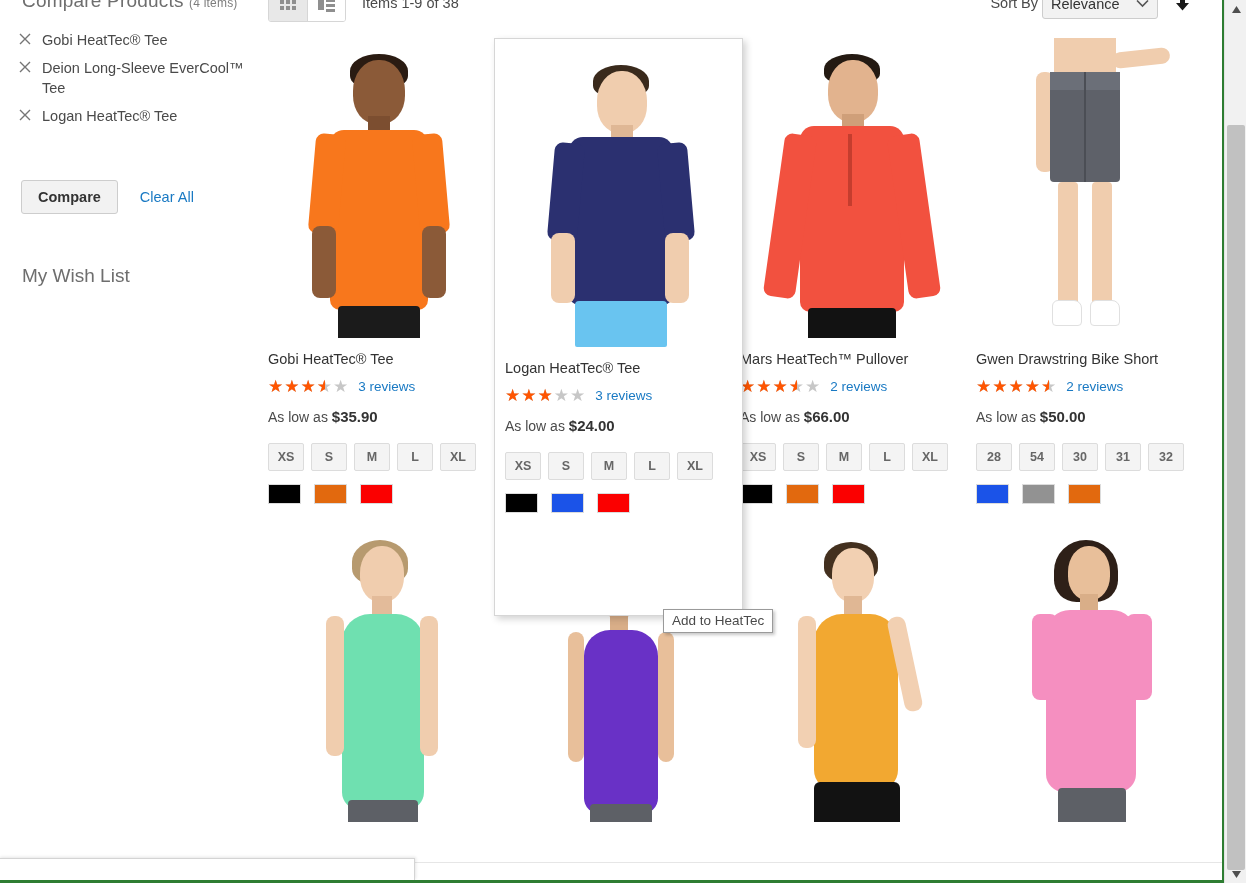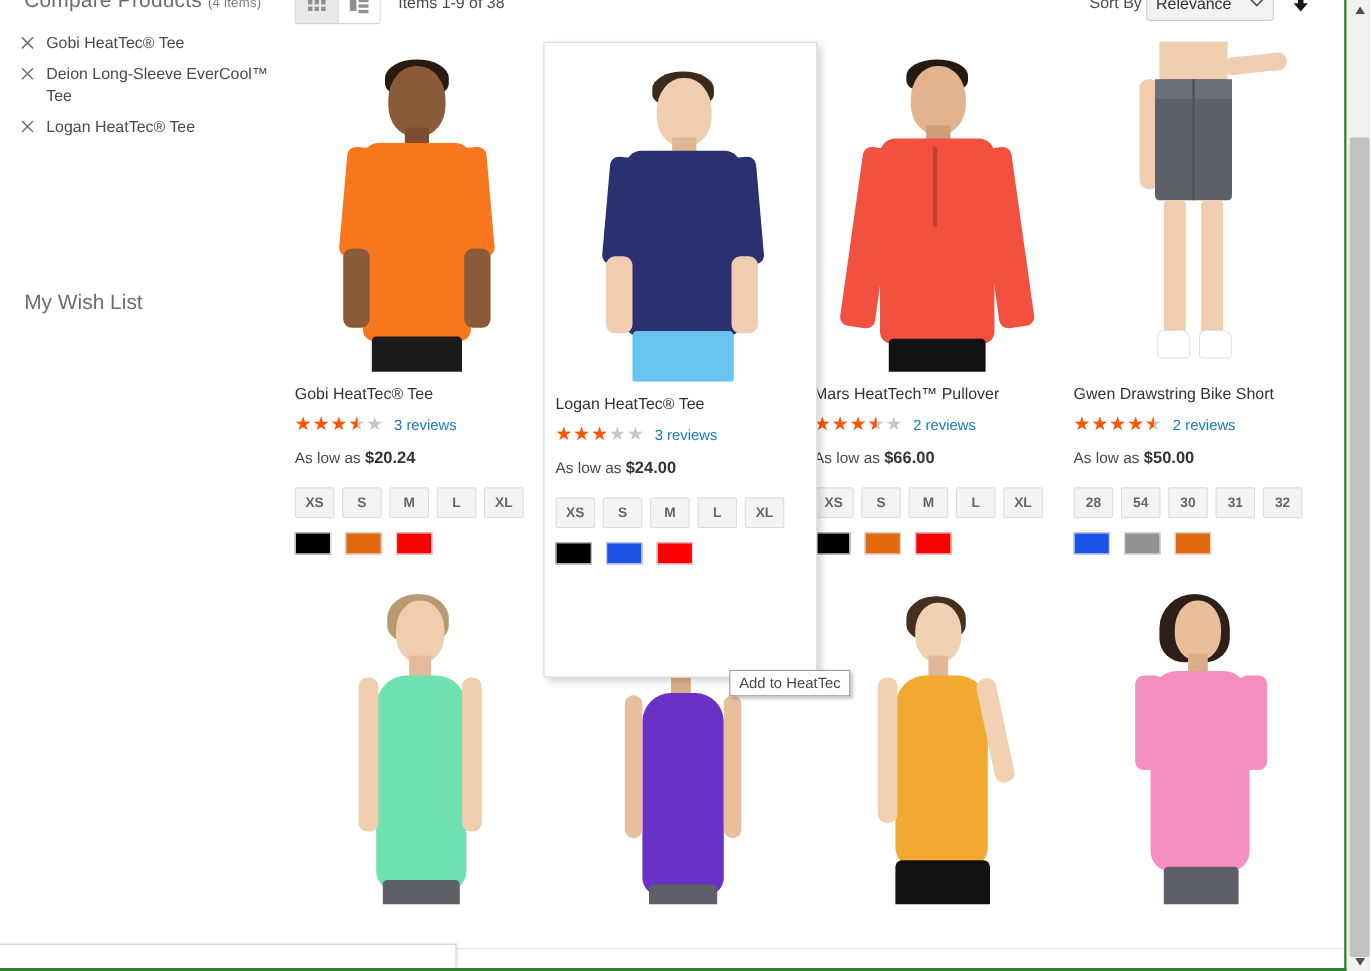--- a/index.html
+++ b/index.html
@@ -381,20 +381,24 @@
       <li>
         <span class="x-icon">
           <svg width="14" height="14" viewBox="0 0 14 14">
               <path d="M2 2 L12 12 M12 2 L2 12" stroke="#757575" stroke-width="1.4" fill="none"></path>
             </svg>
         </span>
         <span>Logan HeatTec® Tee</span>
       </li>
     </ul>
 
+    <div class="compare-actions">
+      <button class="btn-compare">Compare</button>
+      <a class="link-clear">Clear All</a>
+    </div>
 
     <div class="wishlist-title">My Wish List</div>
   </div>
 
   <div class="toolbar">
     <div class="view-modes">
       <div class="vm active">
         <span class="grid-glyph">
             <i></i>
             <i></i>
@@ -457,21 +461,21 @@
         <div class="prod-name">Gobi HeatTec® Tee</div>
         <div class="rating-row">
           <span class="stars">
             <span class="bg">★★★★★</span>
             <span class="fg" style="width: 70%;">★★★★★</span>
           </span>
           <span class="reviews">3 reviews</span>
         </div>
         <div class="price-row">
           <span>As low as</span>
-          <b>$20.24</b>
+          <b>$35.90</b>
         </div>
         <div class="swatch-sizes">
           <div class="size">XS</div>
           <div class="size">S</div>
           <div class="size">M</div>
           <div class="size">L</div>
           <div class="size">XL</div>
         </div>
         <div class="swatch-colors">
           <div class="color" style="background: rgb(0, 0, 0);"></div>

